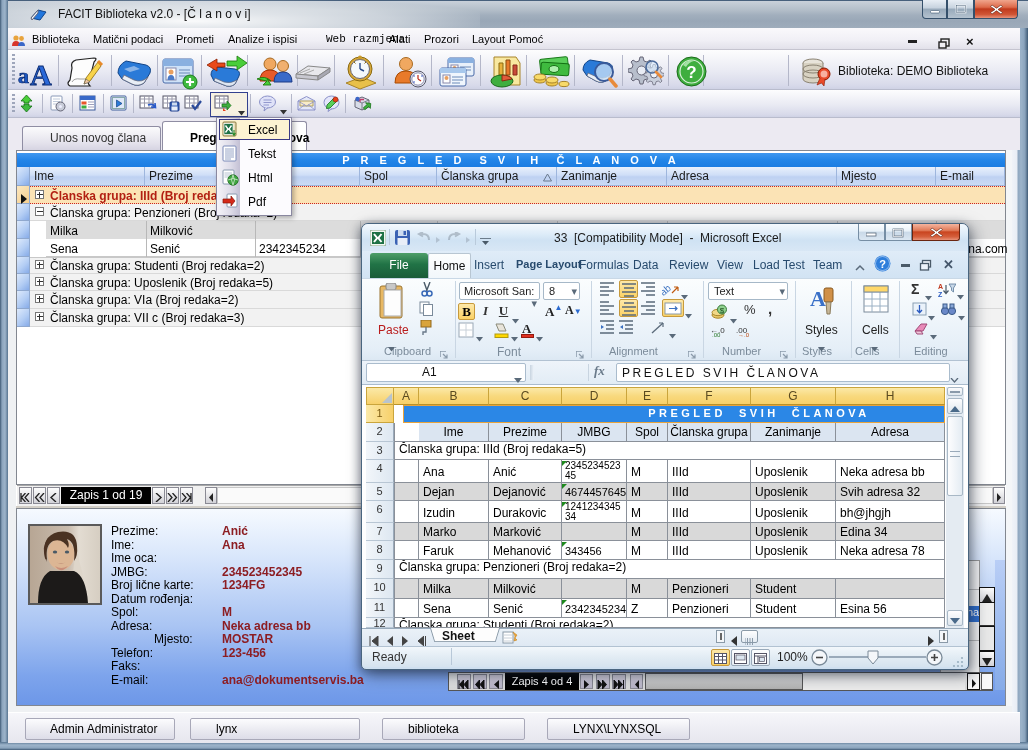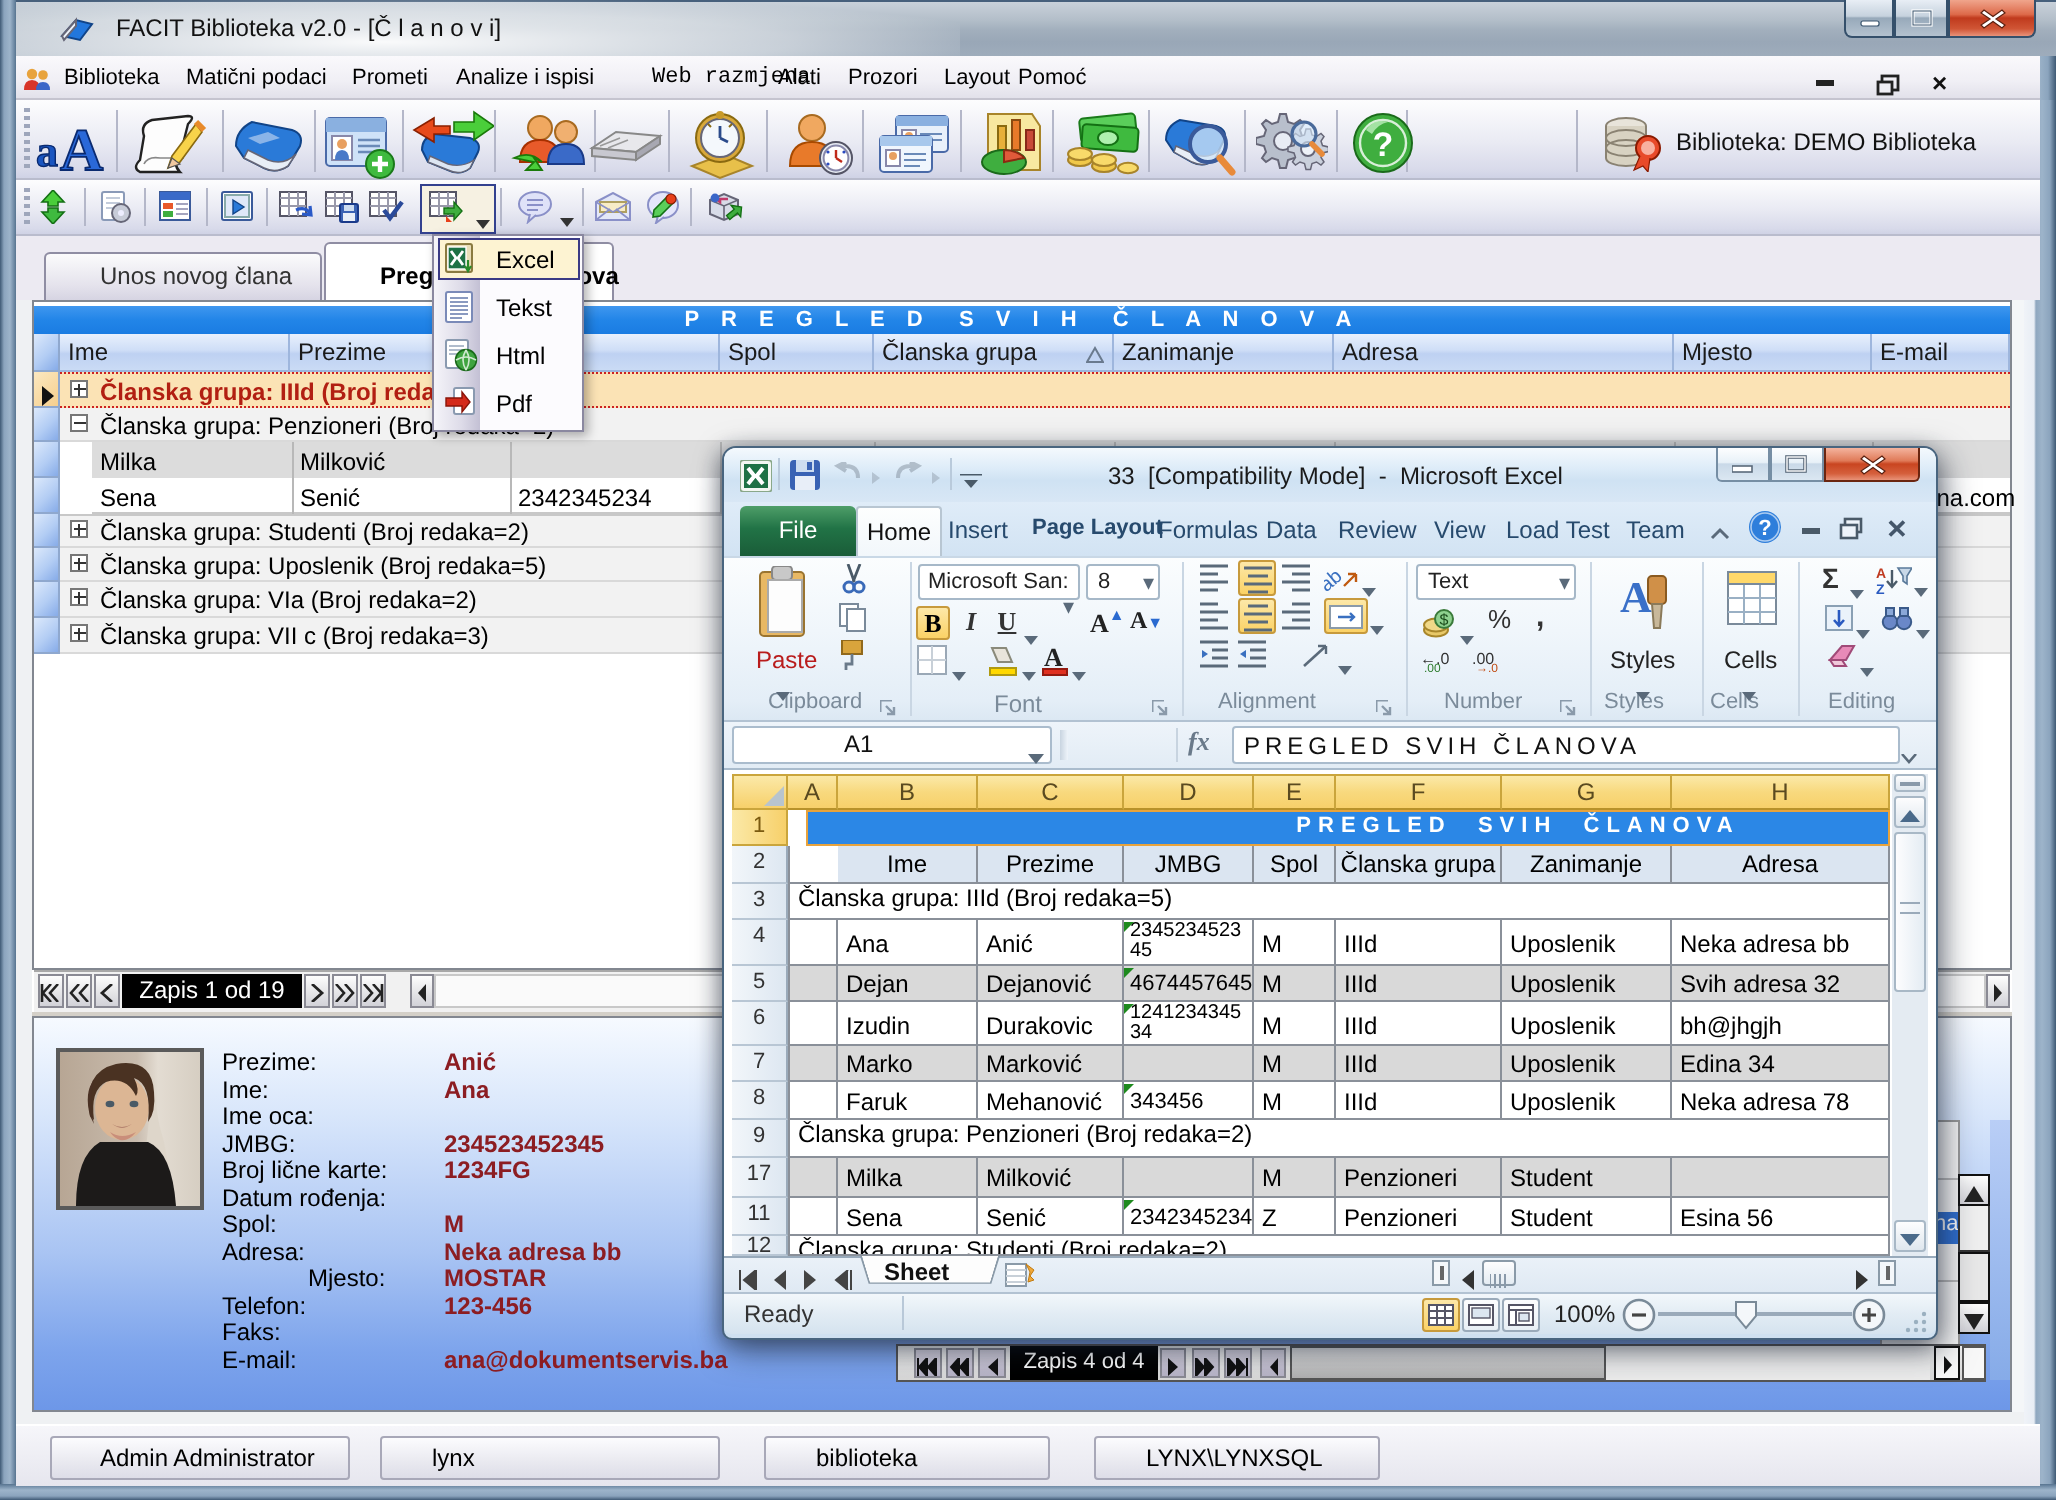--- a/index.html
+++ b/index.html
@@ -920,21 +920,21 @@
 
  <div class="xr" style="top:181px;height:18px;background:linear-gradient(90deg,#fbe9a8 0,#f7d06a 100%);border-color:#caa53c;color:#7a5a10;">1</div>
  <div class="xr" style="top:199px;height:19px;">2</div>
  <div class="xr" style="top:218px;height:18px;">3</div>
  <div class="xr" style="top:236px;height:23px;">4</div>
  <div class="xr" style="top:259px;height:18px;">5</div>
  <div class="xr" style="top:277px;height:22px;">6</div>
  <div class="xr" style="top:299px;height:18px;">7</div>
  <div class="xr" style="top:317px;height:19px;">8</div>
  <div class="xr" style="top:336px;height:19px;">9</div>
- <div class="xr" style="top:355px;height:20px;">17</div>
+ <div class="xr" style="top:355px;height:20px;">10</div>
  <div class="xr" style="top:375px;height:19px;">11</div>
  <div class="xr" style="top:394px;height:10px;line-height:10px;">12</div>
 
  <div class="a" style="left:41px;top:181px;width:542px;height:18px;background:#2b87e6;border:1.5px solid #e8a33c;box-sizing:border-box;color:#fff;font-weight:bold;font-size:11px;letter-spacing:3.5px;text-align:center;line-height:15px;padding-left:170px;">PREGLED&nbsp; SVIH&nbsp; ČLANOVA</div>
 
  <div class="xc2" style="left:57px;top:199px;width:70px;height:19px;">Ime</div>
  <div class="xc2" style="left:127px;top:199px;width:73px;height:19px;">Prezime</div>
  <div class="xc2" style="left:200px;top:199px;width:65px;height:19px;">JMBG</div>
  <div class="xc2" style="left:265px;top:199px;width:41px;height:19px;">Spol</div>
  <div class="xc2" style="left:306px;top:199px;width:83px;height:19px;">Članska grupa</div>

